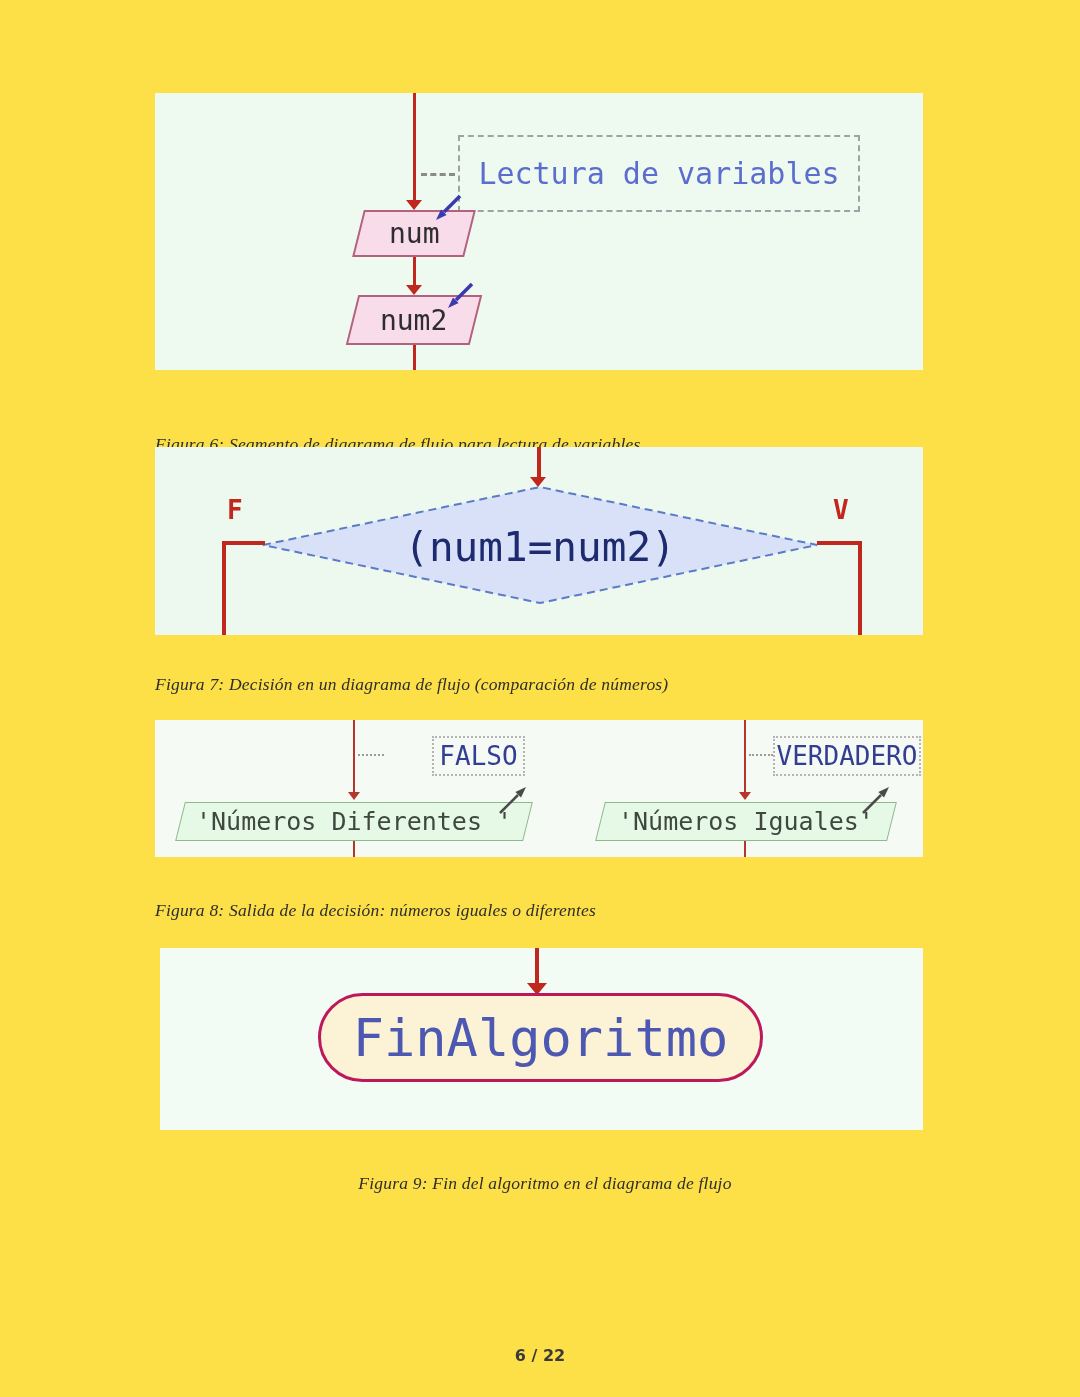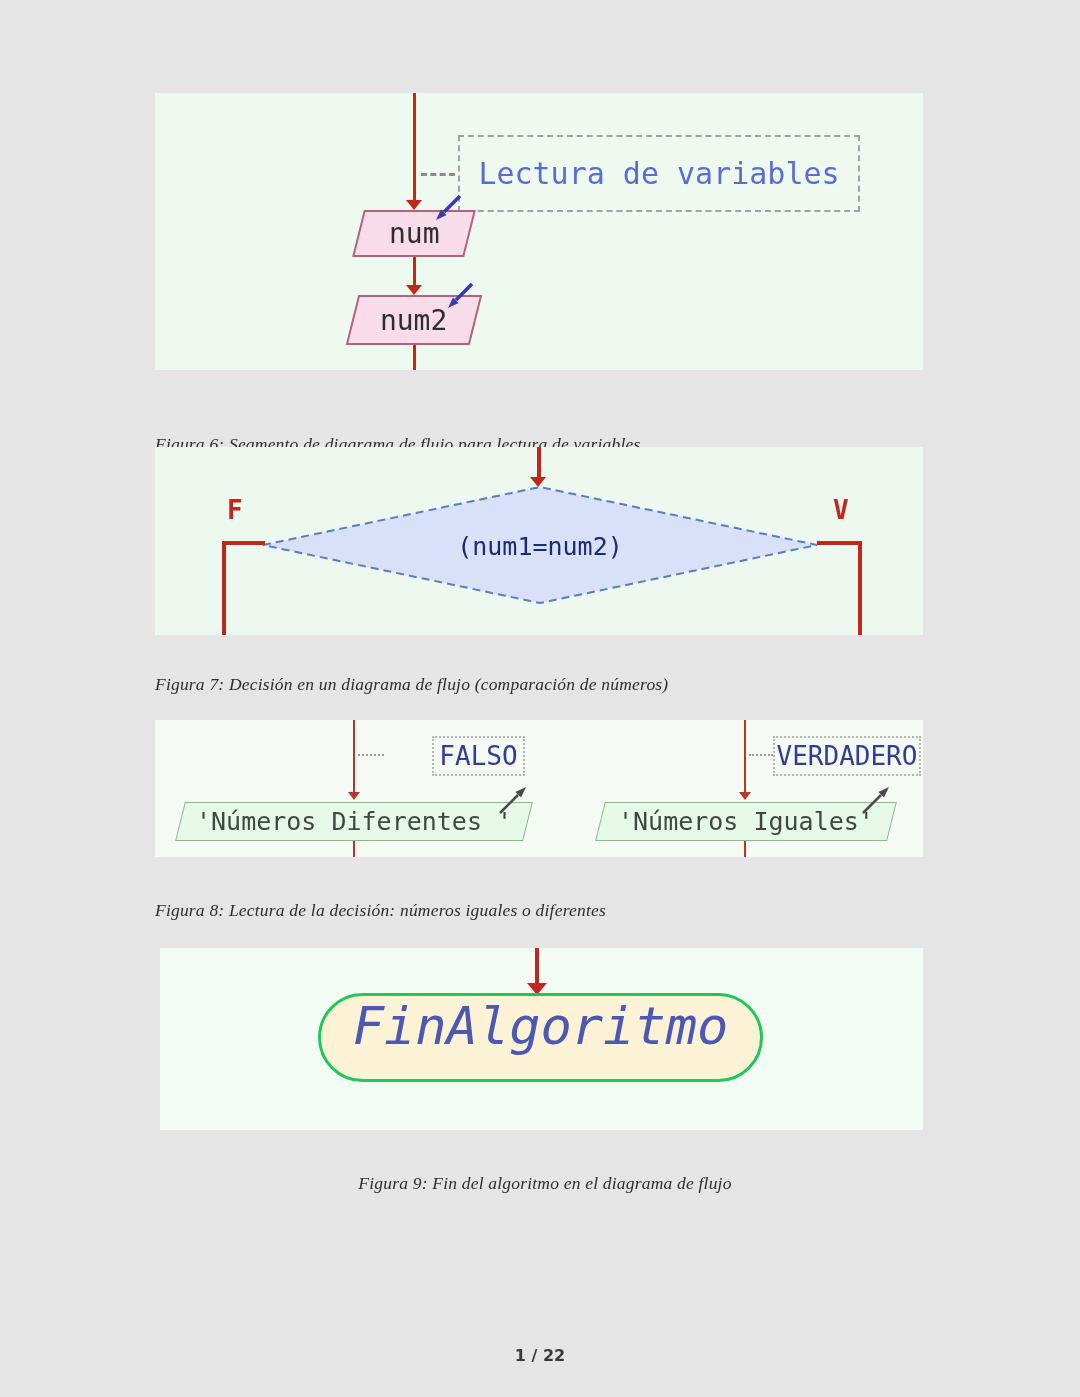--- a/index.html
+++ b/index.html
@@ -1,16 +1,16 @@
 <!DOCTYPE html>
 <html><head>
 <meta charset="utf-8">
 <style>
   html,body{margin:0;padding:0;background:#ffffff;}
-  .page{position:relative;width:1080px;height:1397px;background:#e5e5e5;overflow:hidden;
+  .page{position:relative;width:1080px;height:1397px;background:#fde047;overflow:hidden;
         font-family:"Liberation Sans",sans-serif;}
   .panel{position:absolute;}
   #panel-f6{left:155px;top:93px;width:768px;height:277px;background:#eefaf0;}
   #panel-f7{left:155px;top:447px;width:768px;height:188px;background:#edf9ef;}
   #panel-f8{left:155px;top:720px;width:768px;height:137px;background:#f5faf5;}
   #panel-f9{left:160px;top:948px;width:763px;height:182px;background:#f2fbf4;}
 
   .caption{position:absolute;left:155px;width:780px;
            font-family:"Liberation Serif",serif;font-style:italic;font-size:17.5px;
            color:#2d2d2d;letter-spacing:.2px;}
@@ -43,25 +43,25 @@
       color:#5b6ed0;font-size:30px;white-space:nowrap;}
   .dotted-note{position:absolute;border:2px dotted #b4b4b4;box-sizing:border-box;
       display:flex;align-items:center;justify-content:center;
       color:#333d94;font-size:26px;white-space:nowrap;}
   .dash-conn{position:absolute;border-top:3px dashed #8a8a8a;}
   .dot-conn{position:absolute;border-top:2px dotted #9a9a9a;}
 
   .branch-label{position:absolute;font-family:"DejaVu Sans Mono",monospace;
       font-weight:bold;font-size:26px;color:#c3261c;}
   .cond-label{position:absolute;left:185px;top:78px;width:400px;height:44px;
-      line-height:44px;text-align:center;font-size:25px;color:#1d2a70;}
+      line-height:44px;text-align:center;font-size:41px;color:#1d2a70;}
 
   .pill{position:absolute;left:158px;top:45px;width:445px;height:89px;
-      background:#fcf2d6;border:3px solid #22c55e;border-radius:46px;
-      box-sizing:border-box;display:flex;align-items:flex-start;justify-content:center;font-style:italic;}
+      background:#fcf2d6;border:3px solid #be185d;border-radius:46px;
+      box-sizing:border-box;display:flex;align-items:center;justify-content:center;}
   .pill-label{font-size:52px;color:#4c58b2;white-space:nowrap;}
 
   .footer{position:absolute;left:0;top:1346px;width:1080px;text-align:center;
       font-family:"DejaVu Sans",sans-serif;font-weight:bold;font-size:16px;color:#3a3a3a;}
   svg{position:absolute;display:block;}
 </style>
 </head>
 <body>
 
 <div class="page">
@@ -145,26 +145,26 @@
     <div class="parallelogram greenshape" style="left:445px;top:82px;width:292px;height:39px;">
       <span class="shape-label mono output-label">'Números Iguales'</span>
     </div>
     <svg width="36" height="34" viewBox="0 0 36 34" style="left:705px;top:62px;">
       <line x1="3" y1="31" x2="21" y2="13" stroke="#4a4a4a" stroke-width="2.5"></line>
       <polygon points="29,5 18.4,10 24,15.6" fill="#4a4a4a"></polygon>
     </svg>
     <div class="vline thin" style="left:589px;top:121px;height:16px;"></div>
   </div>
 
-  <div class="caption" id="cap8">Figura 8: Lectura de la decisión: números iguales o diferentes</div>
+  <div class="caption" id="cap8">Figura 8: Salida de la decisión: números iguales o diferentes</div>
 
   <div class="panel" id="panel-f9">
     <div class="vline thick" style="left:375px;top:0;height:35px;"></div>
     <div class="ah big" style="left:367px;top:35px;"></div>
     <div class="pill">
       <span class="pill-label mono">FinAlgoritmo</span>
     </div>
   </div>
 
   <div class="caption" id="cap9">Figura 9: Fin del algoritmo en el diagrama de flujo</div>
 
-  <div class="footer">1 / 22</div>
+  <div class="footer">6 / 22</div>
 </div>
 
 </body></html>

